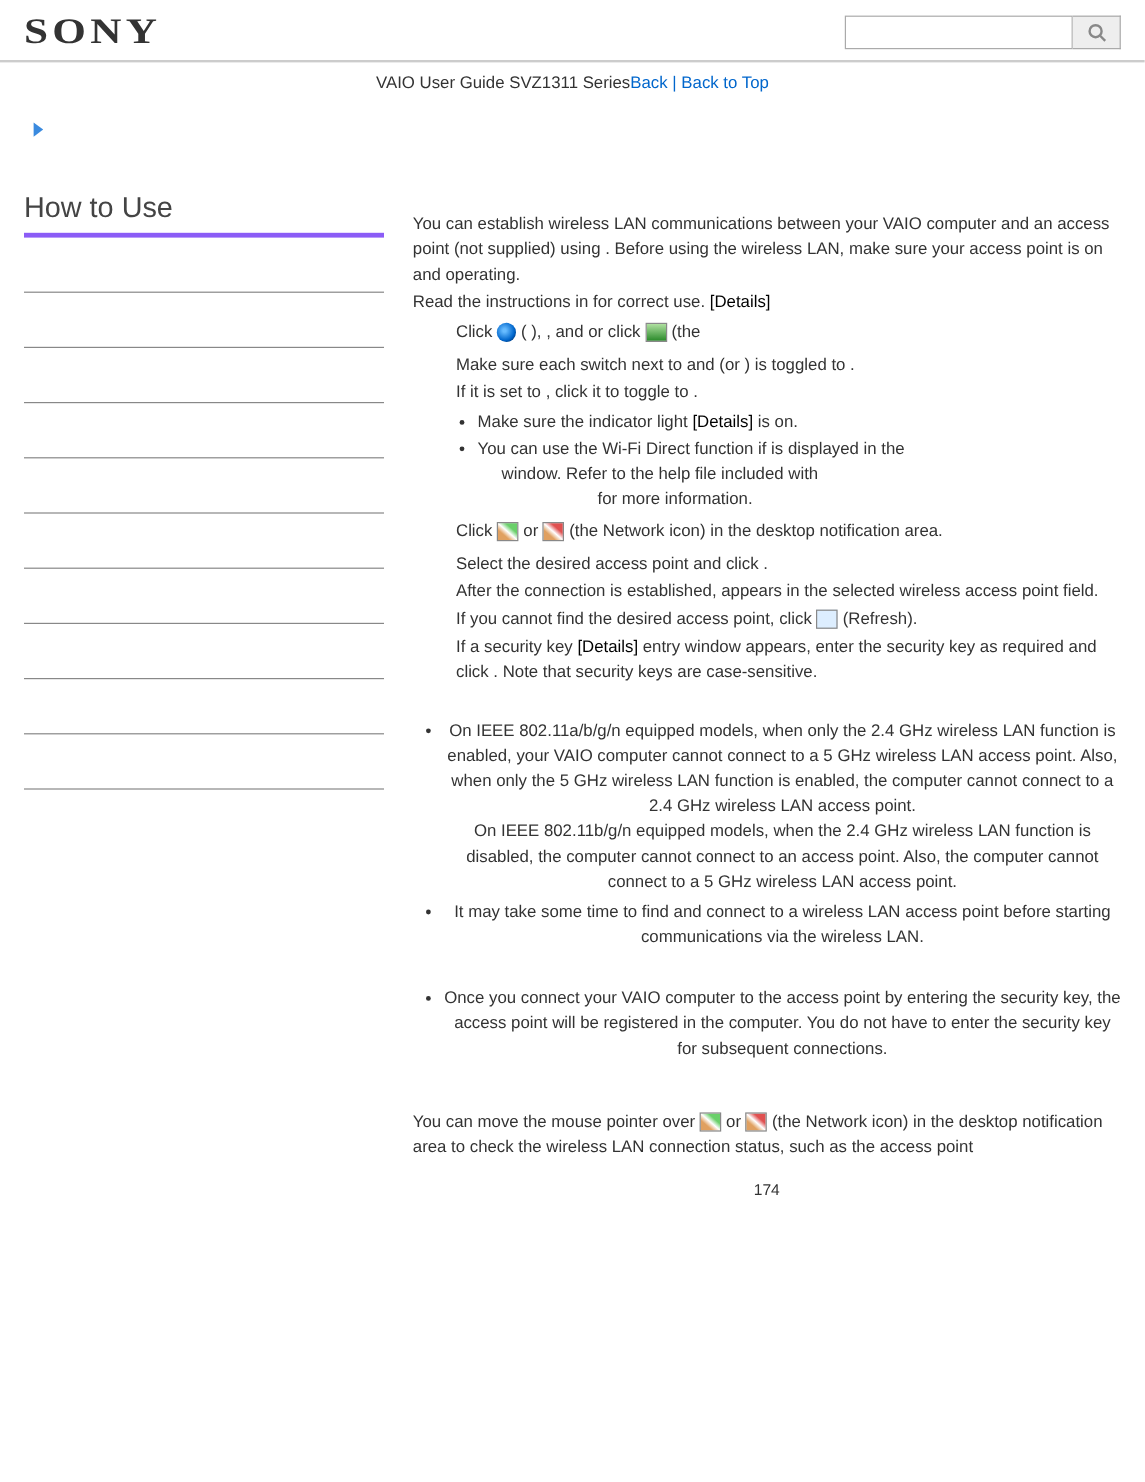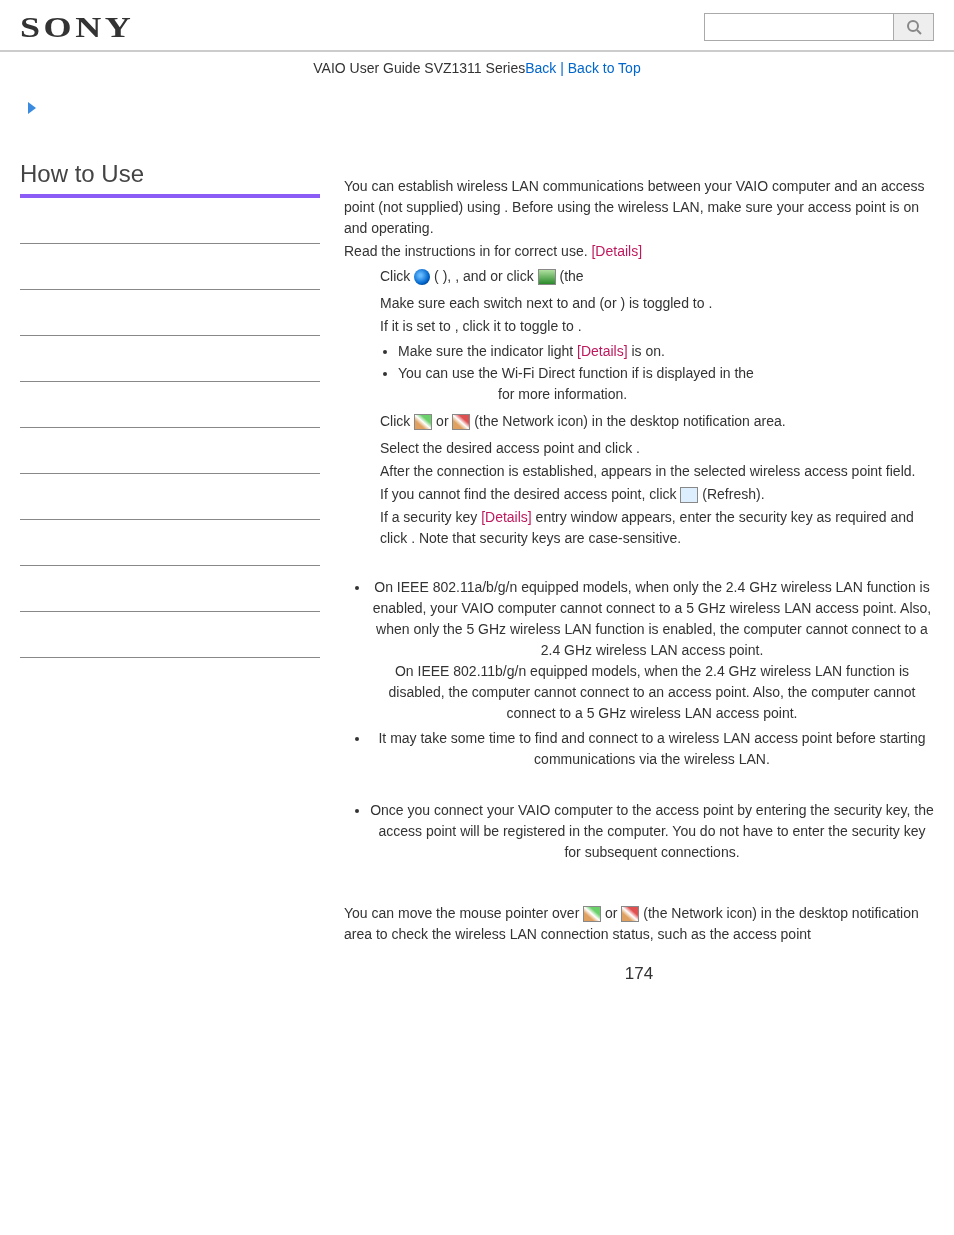--- a/index.html
+++ b/index.html
@@ -71,39 +71,39 @@
     height: 46px;
     border-bottom: 1px solid #888;
   }
   .right {
     flex: 1;
     padding-left: 24px;
     padding-top: 60px;
     line-height: 1.5;
   }
   .right p { margin-bottom: 2px; }
-  .link { color: #be185d; cursor: pointer; }
+  .link { color: #000000; cursor: pointer; }
   .step-block { margin-left: 36px; margin-top: 4px; margin-bottom: 6px; }
   .step-block .hint-list { margin-top: 4px; margin-left: 18px; }
   .hint-list li { list-style: disc; margin-bottom: 1px; }
   .icon-inline {
     display: inline-block;
     width: 18px; height: 16px;
     vertical-align: middle;
     border: 1px solid #888;
     background: #cde;
   }
   .icon-start { background: radial-gradient(circle at 40% 40%, #6bf 10%, #06c 60%, #013 100%); border-radius: 50%; border:none; width:16px; height:16px; }
   .icon-smart { background: linear-gradient(#afe0a0,#2a8a2a); }
   .icon-net-on { background: linear-gradient(to top right, #e0a060 30%, #fff 50%, #6ad06a 70%); }
   .icon-net-off { background: linear-gradient(to top right, #e0a060 30%, #fff 50%, #e05050 70%); }
   .icon-refresh { background: #ddeeff; }
   .notes { margin-top: 28px; margin-left: 10px; }
   .notes li { list-style: disc; margin-left: 16px; margin-bottom: 4px; text-align: center; }
-  .pagenum { text-align: center; font-size: 17px; margin-top: 16px; }
+  .pagenum { text-align: center; font-size: 13px; margin-top: 16px; }
   .step-indent2 { margin-left: 100px; }
 </style>
 </head>
 <body>
 
 <div class="topbar">
   <div class="logo">SONY</div>
   <div class="search-wrap">
     <input class="search-input" type="text" style="">
     <div class="search-btn">
@@ -155,20 +155,21 @@
       <span>Click </span><span class="icon-inline icon-start"></span><span> (      ), </span><span>, and </span><span> or click </span><span class="icon-inline icon-smart"></span><span> (the </span>
     </div>
 
     <div class="step-block">
       <p><span>Make sure each switch next to </span><span> and </span><span> (or          ) is toggled to      .</span></p>
       <p><span>If it is set to      , click it to toggle to      .</span></p>
       <ul class="hint-list">
         <li><span>Make sure the </span><span> indicator light </span><span class="link">[Details]</span><span> is on.</span></li>
         <li>
           <span>You can use the Wi-Fi Direct function if </span><span> is displayed in the </span>
+          <div style="margin-left:20px"><span> window. Refer to the help file included with </span></div>
           <div style="margin-left:100px"><span> for more information.</span></div>
         </li>
       </ul>
     </div>
 
 
     <div class="step-block">
       <span>Click </span><span class="icon-inline icon-net-on"></span><span> or </span><span class="icon-inline icon-net-off"></span><span> (the Network icon) in the desktop notification area.</span>
     </div>
 

